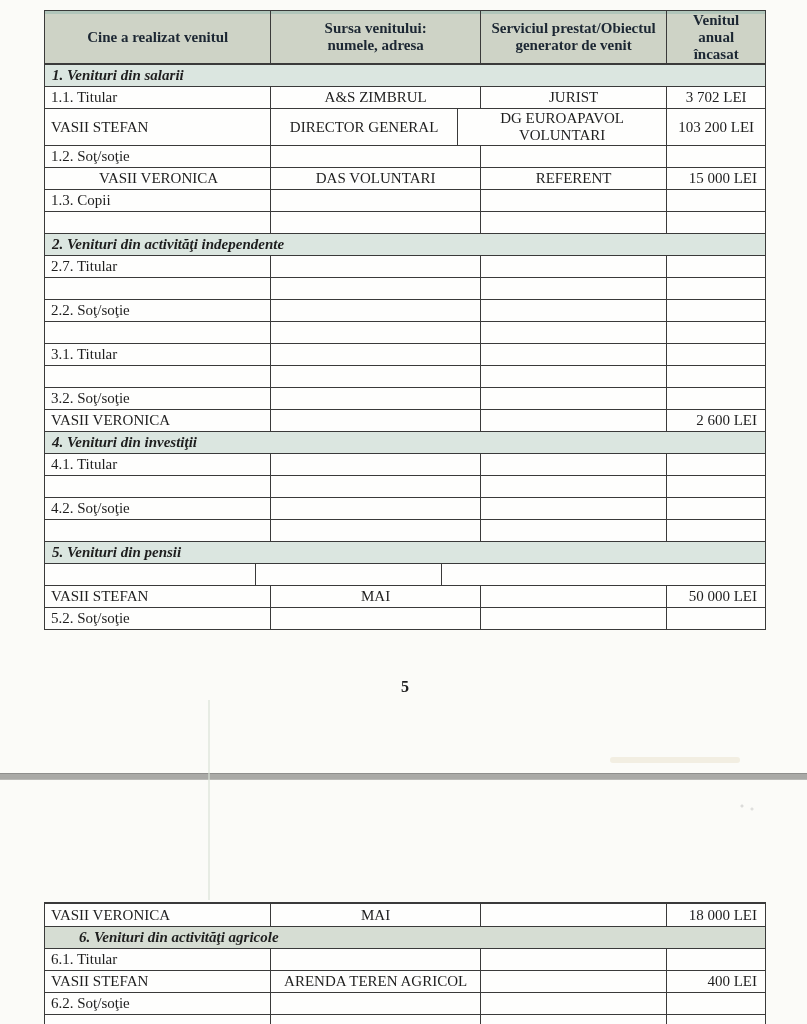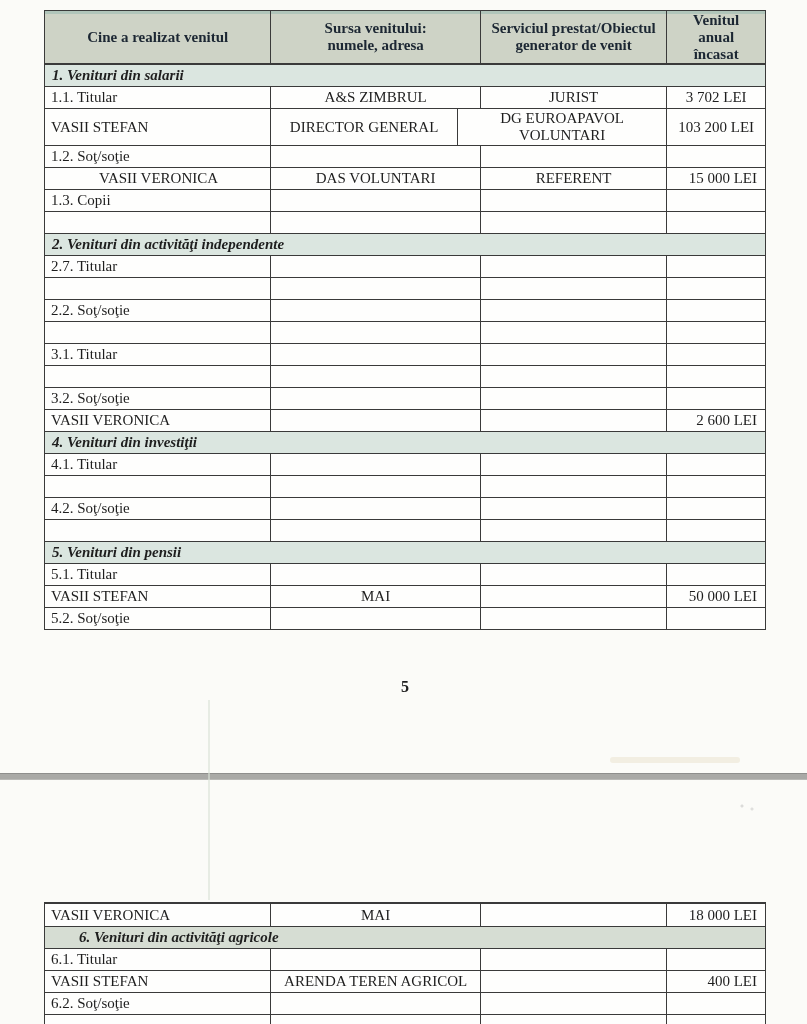--- a/index.html
+++ b/index.html
@@ -220,21 +220,20 @@
       <div class="row data">
         <div class="cell c0"></div>
         <div class="cell c1"></div>
         <div class="cell c2"></div>
         <div class="cell c3"></div>
       </div>
       <div class="row section">
         <div class="cell section-cell">5. Venituri din pensii</div>
       </div>
       <div class="row data">
-        <div class="cell c0">5.1. Titular</div>
         <div class="cell c1"></div>
         <div class="cell c2"></div>
         <div class="cell c3"></div>
       </div>
       <div class="row data">
         <div class="cell c0">VASII STEFAN</div>
         <div class="cell c1">MAI</div>
         <div class="cell c2"></div>
         <div class="cell c3 right">50 000 LEI</div>
       </div>

